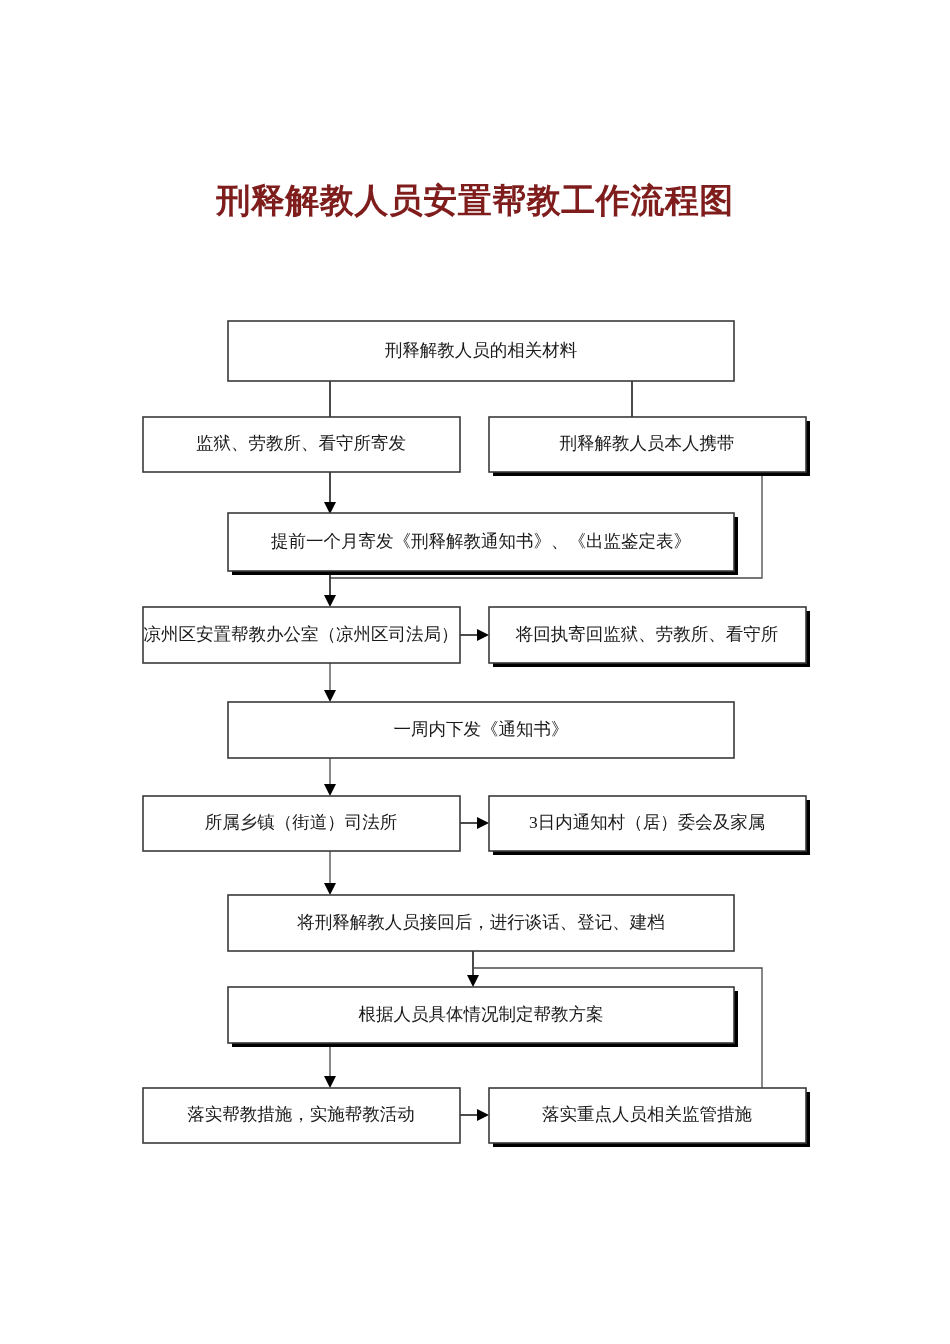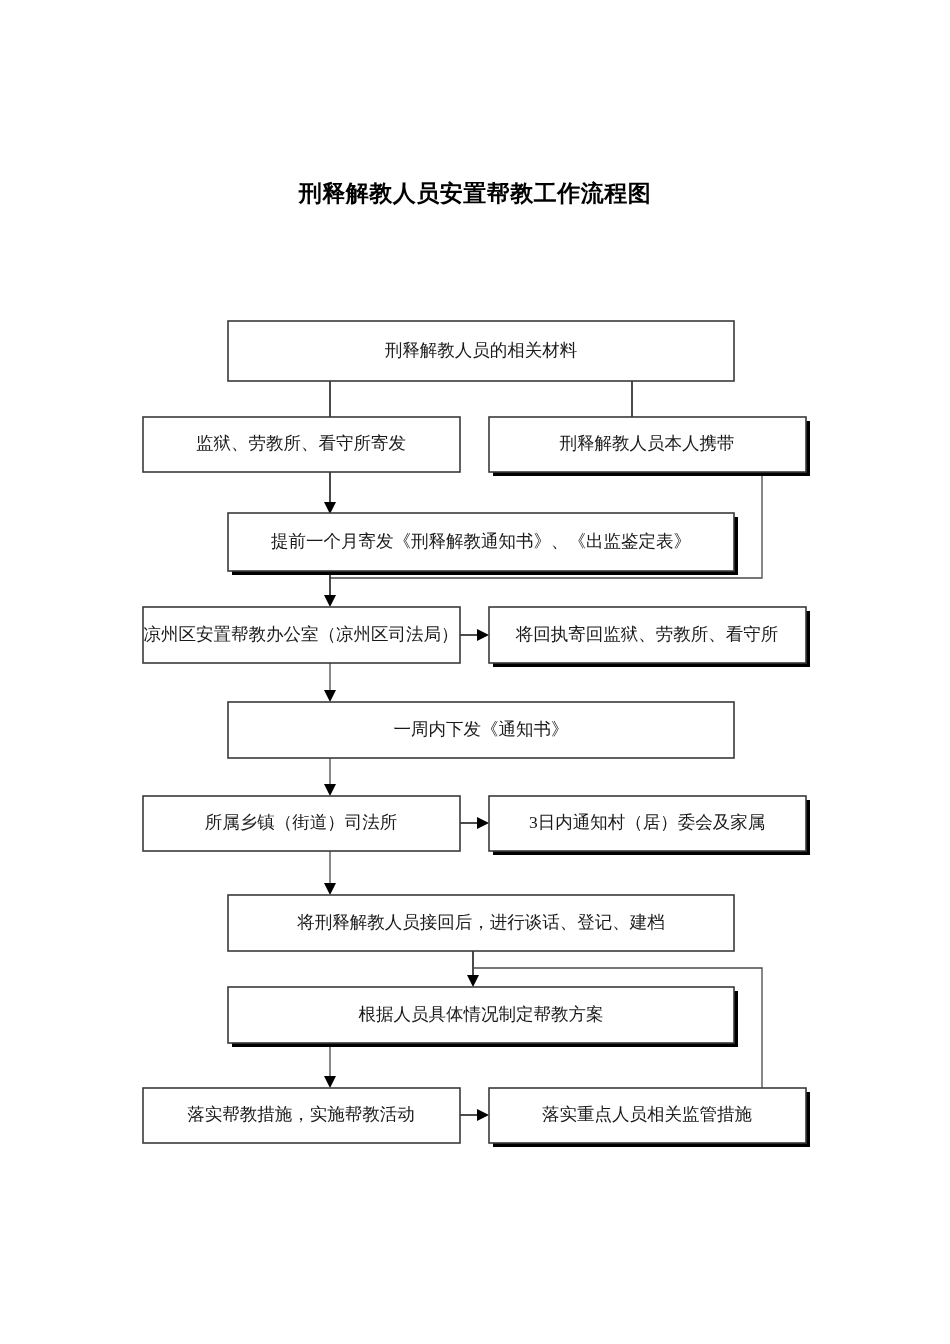--- a/index.html
+++ b/index.html
@@ -20,24 +20,24 @@
     height: 1344px;
     background: #ffffff;
   }
   #chart-title {
     position: absolute;
     left: 0;
     top: 178px;
     width: 950px;
     text-align: center;
     font-family: "Liberation Sans", "DejaVu Sans", sans-serif;
-    font-size: 23px;
+    font-size: 34px;
     font-weight: bold;
     letter-spacing: 0.5px;
-    color: #000000;
+    color: #7f1d1d;
     white-space: nowrap;
   }
   svg#flow {
     position: absolute;
     left: 0;
     top: 0;
     width: 950px;
     height: 1344px;
     display: block;
   }

